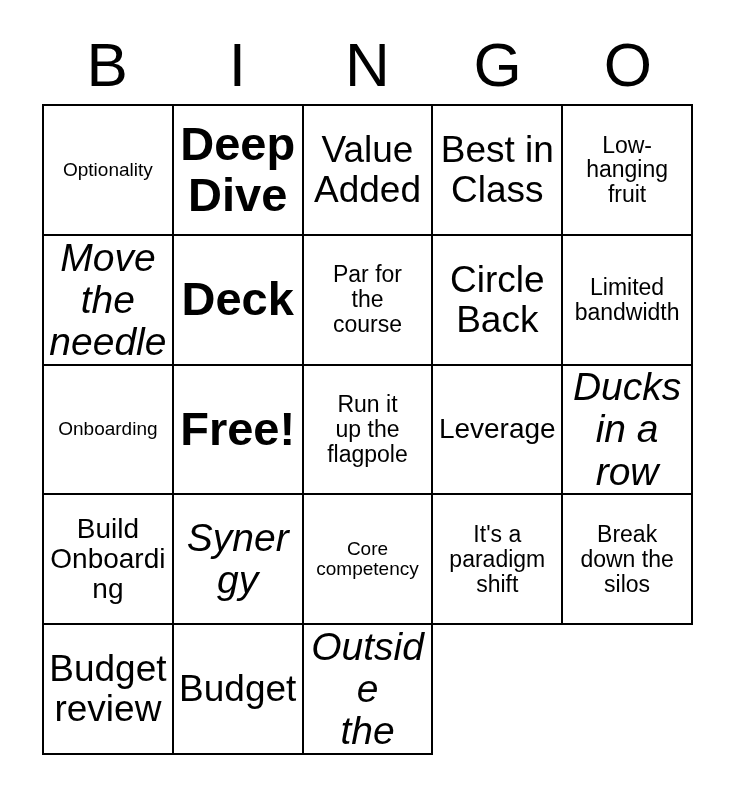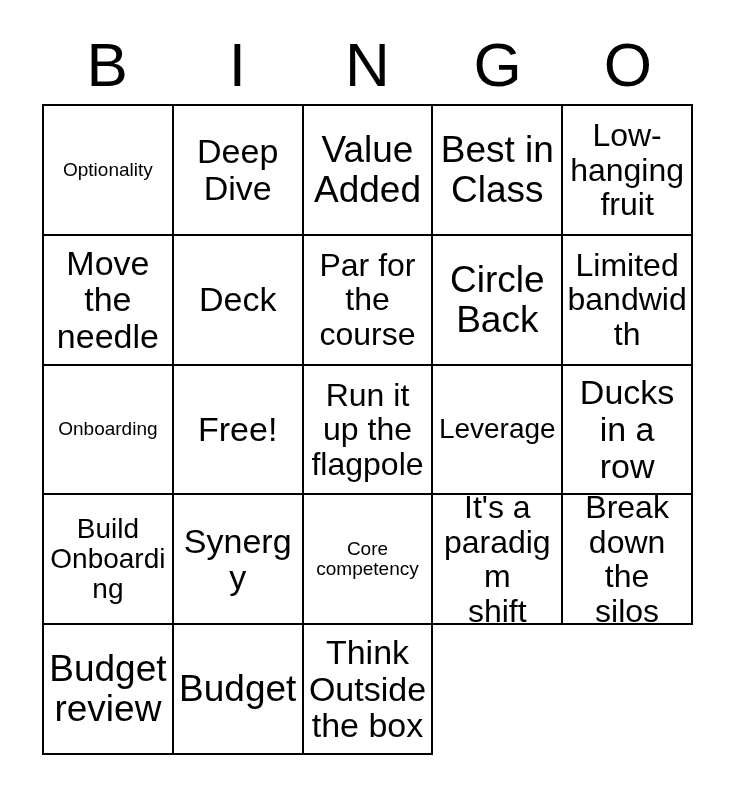--- a/index.html
+++ b/index.html
@@ -82,24 +82,24 @@
     font-weight: 400;
     color: #000000;
     line-height: 1.08;
     word-wrap: break-word;
     white-space: pre-line;
   }
 
   
   .sz-xs  { font-size: 19px; }
   .sz-s   { font-size: 28px; }
-  .sz-m   { font-size: 32px; }
-  .sz-l   { font-size: 34px; }
+  .sz-m   { font-size: 23px; }
+  .sz-l   { font-size: 39px; font-style: italic; }
   .sz-xl  { font-size: 37px; }
-  .sz-xxl { font-size: 34px; }
+  .sz-xxl { font-size: 47px; font-weight: bold; }
 </style>
 </head>
 <body>
 
 <div id="card">
 
   <div id="header">
     <div class="header-letter">B</div>
     <div class="header-letter">I</div>
     <div class="header-letter">N</div>

